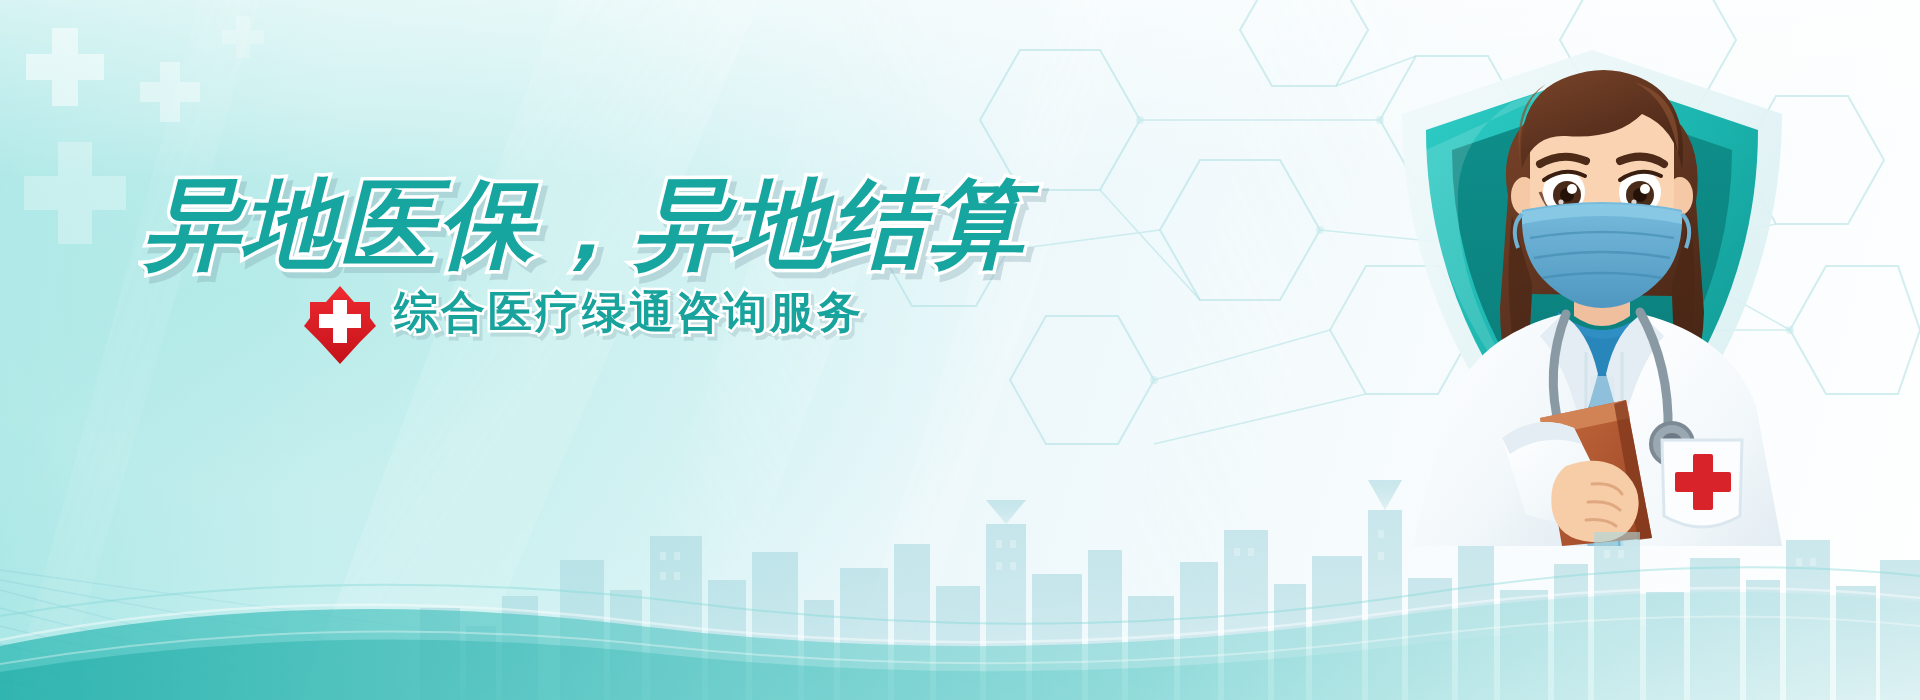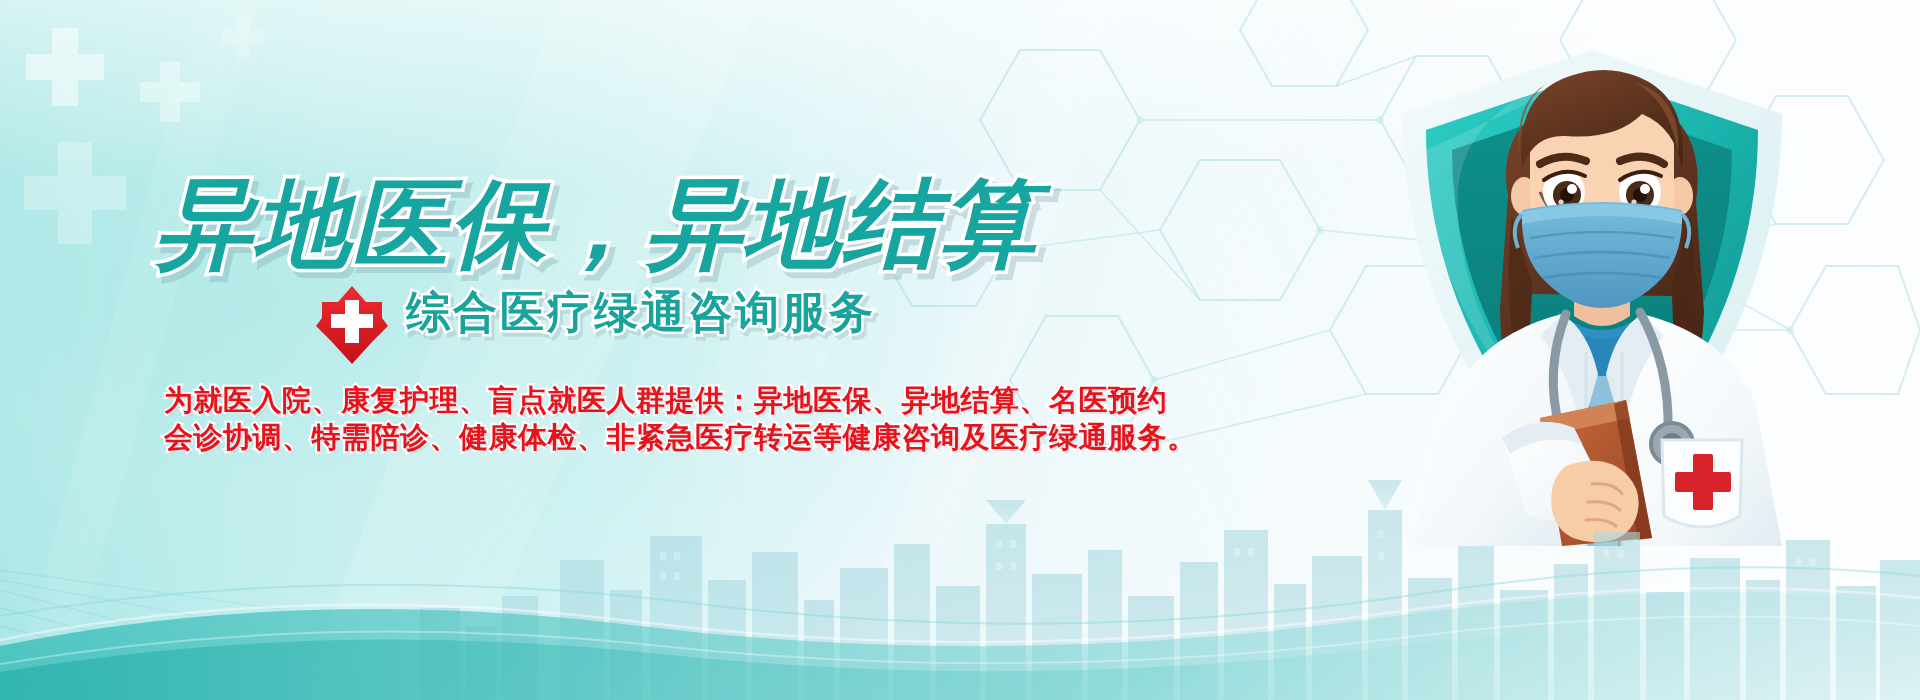--- a/index.html
+++ b/index.html
@@ -50,21 +50,21 @@
     position:absolute; right:118px; top:40px;
     width:420px; height:500px;
   }
   .doctor-wrap {
     position:absolute; right:130px; top:46px;
     width:400px; height:500px;
   }
 
   
   .text-block {
-    position:absolute; left:16px; top:0; width:1180px; height:700px;
+    position:absolute; left:4px; top:0; width:1180px; height:700px;
   }
 
   .headline {
     position:absolute; left:140px; top:172px;
     width:960px; height:104px;
   }
   .headline-text {
     font-family:"Liberation Sans","DejaVu Sans",sans-serif;
     font-weight:700;
     font-style:italic;
@@ -473,20 +473,16 @@
             <stop offset="0%" stop-color="#ef2b30"></stop>
             <stop offset="100%" stop-color="#c4111a"></stop>
           </linearGradient>
         </defs>
         <path d="M36 0 L50 16 L66 16 L66 32 L72 40 L56 56 L36 78 L16 56 L0 40 L6 32 L6 16 L22 16 Z" fill="url(#crsG)"></path>
         <path d="M29 14 h14 v14 h14 v14 h-14 v15 h-14 v-15 h-14 v-14 h14 z" fill="#ffffff"></path>
       </svg>
       <div class="subtitle-text">综合医疗绿通咨询服务</div>
     </div>
 
-    <div class="body-copy">
-      <div class="body-line">为就医入院、康复护理、盲点就医人群提供：异地医保、异地结算、名医预约</div>
-      <div class="body-line">会诊协调、特需陪诊、健康体检、非紧急医疗转运等健康咨询及医疗绿通服务。</div>
-    </div>
 
   </div>
 
 </div>
 
 </body></html>

